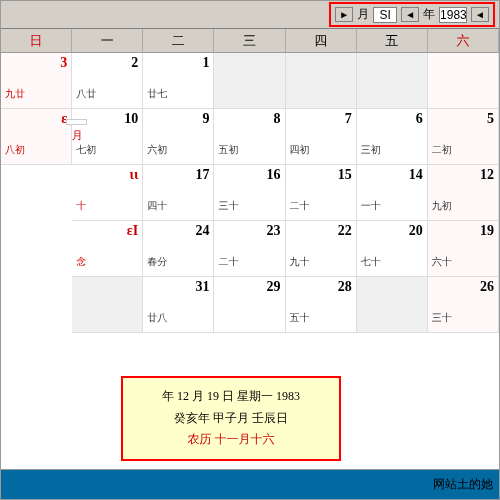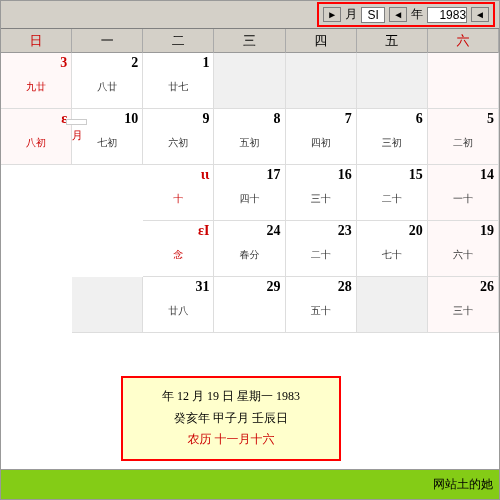--- a/index.html
+++ b/index.html
@@ -46,21 +46,21 @@
     .title-controls {
       display: flex;
       align-items: center;
       gap: 4px;
       direction: rtl;
       border: 2px solid red;
       padding: 2px 4px;
     }
 
     .year-input {
-      width: 40px;
+      width: 28px;
       font-size: 12px;
       text-align: right;
       border: 1px solid #808080;
       background: white;
       direction: ltr;
     }
 
     .ctrl-label {
       font-size: 12px;
       color: #000;
@@ -154,23 +154,23 @@
     }
 
     .day-num.black {
       color: #000000;
     }
 
     .lunar-text {
       font-size: 10px;
       color: #333;
       display: block;
-      text-align: center;
-      direction: rtl;
-      margin-top: 9px;
+      text-align: left;
+      direction: rtl;
+      margin-top: 16px;
     }
 
     .lunar-text.red {
       color: #cc0000;
     }
 
     
     .popup-box {
       position: absolute;
       bottom: 38px;
@@ -194,21 +194,21 @@
       color: #cc0000;
     }
 
     
     .bottom-bar {
       position: absolute;
       bottom: 0;
       left: 0;
       right: 0;
       height: 30px;
-      background: #84cc16;
+      background: #0369a1;
       border-top: 1px solid #999;
       display: flex;
       align-items: center;
       padding: 0 6px;
       direction: rtl;
     }
 
     .bottom-text {
       font-size: 12px;
       color: #000;
@@ -290,20 +290,24 @@
       </div>
       <div class="cal-cell" style="position:relative">
         <span class="day-num">ε</span>
         <span class="lunar-text red">八初</span>
         <div style="position:absolute;right:-16px;top:10px;writing-mode:vertical-rl;font-size:11px;color:#cc0000;background:white;border:1px solid #ccc;padding:2px;z-index:5">月</div>
       </div>
     </div>
 
     <div class="calendar-grid">
       <div class="cal-cell">
+        <span class="day-num black">12</span>
+        <span class="lunar-text">九初</span>
+      </div>
+      <div class="cal-cell">
         <span class="day-num black">14</span>
         <span class="lunar-text">一十</span>
       </div>
       <div class="cal-cell">
         <span class="day-num black">15</span>
         <span class="lunar-text">二十</span>
       </div>
       <div class="cal-cell">
         <span class="day-num black">16</span>
         <span class="lunar-text">三十</span>
@@ -319,20 +323,24 @@
     </div>
 
     <div class="calendar-grid">
       <div class="cal-cell">
         <span class="day-num black">19</span>
         <span class="lunar-text">六十</span>
       </div>
       <div class="cal-cell">
         <span class="day-num black">20</span>
         <span class="lunar-text">七十</span>
+      </div>
+      <div class="cal-cell">
+        <span class="day-num black">22</span>
+        <span class="lunar-text">九十</span>
       </div>
       <div class="cal-cell">
         <span class="day-num black">23</span>
         <span class="lunar-text">二十</span>
       </div>
       <div class="cal-cell">
         <span class="day-num black">24</span>
         <span class="lunar-text">春分</span>
       </div>
       <div class="cal-cell">

